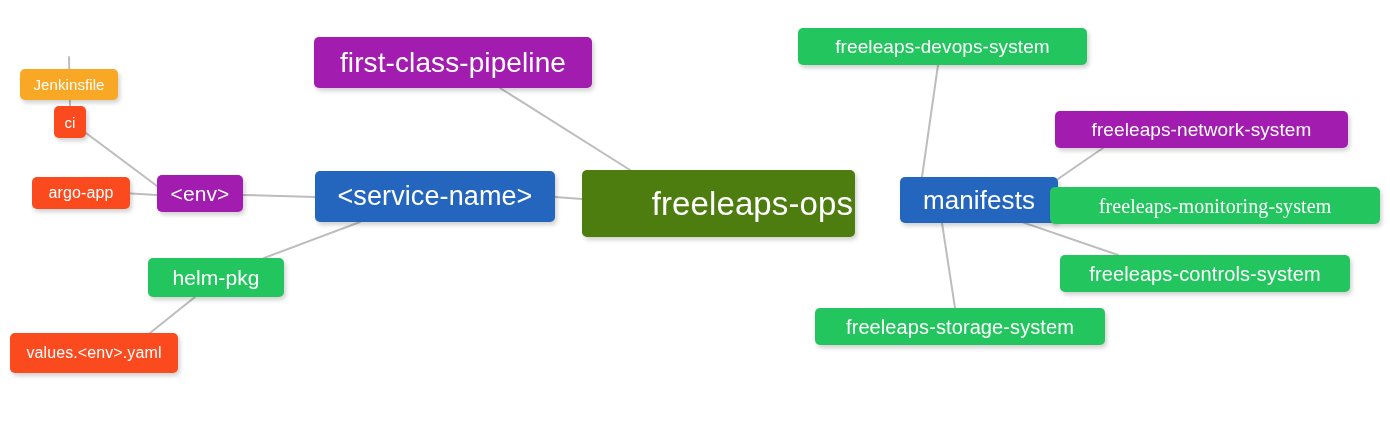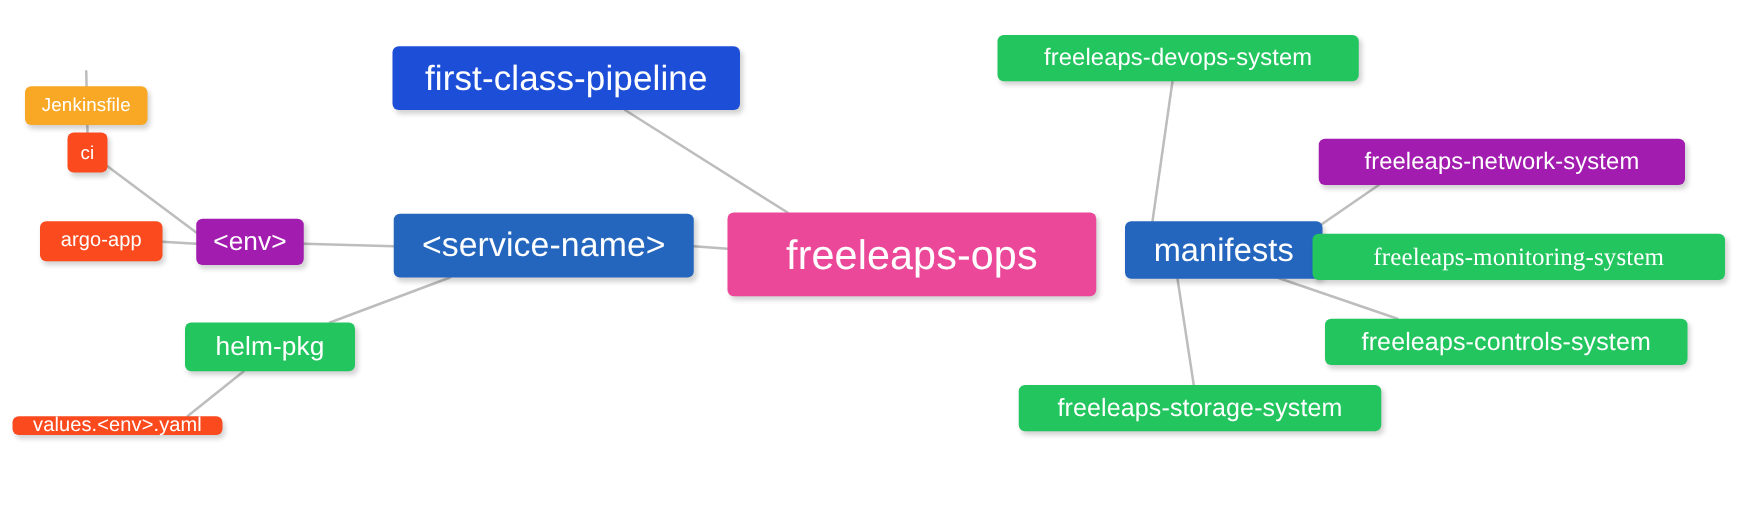--- a/index.html
+++ b/index.html
@@ -76,30 +76,30 @@
       </div>
       <div class="node" style="left: 32px; top: 177px; width: 98px; height: 32px; background: rgb(250, 74, 30); font-size: 16px;">
         <span class="node-label">argo-app</span>
       </div>
       <div class="node" style="left: 157px; top: 175px; width: 86px; height: 37px; background: #a21caf; font-size: 21px;">
         <span class="node-label">&lt;env&gt;</span>
       </div>
       <div class="node" style="left: 148px; top: 258px; width: 136px; height: 39px; background: rgb(34, 197, 94); font-size: 21px;">
         <span class="node-label">helm-pkg</span>
       </div>
-      <div class="node" style="left: 10px; top: 333px; width: 168px; height: 15px; background: rgb(250, 74, 30); font-size: 16px;">
+      <div class="node" style="left: 10px; top: 333px; width: 168px; height: 40px; background: rgb(250, 74, 30); font-size: 16px;">
         <span class="node-label">values.&lt;env&gt;.yaml</span>
       </div>
-      <div class="node" style="left: 314px; top: 37px; width: 278px; height: 51px; background: #1d4ed8; font-size: 28px;">
+      <div class="node" style="left: 314px; top: 37px; width: 278px; height: 51px; background: #a21caf; font-size: 28px;">
         <span class="node-label">first-class-pipeline</span>
       </div>
       <div class="node" style="left: 315px; top: 171px; width: 240px; height: 51px; background: rgb(36, 102, 190); font-size: 27px;">
         <span class="node-label">&lt;service-name&gt;</span>
       </div>
-      <div class="node" style="left: 582px; top: 170px; width: 295px; height: 67px; background: #ec4899; font-size: 33px;">
+      <div class="node" style="left: 582px; top: 170px; width: 273px; height: 67px; background: #4d7c0f; font-size: 33px; justify-content: flex-end;">
         <span class="node-label">freeleaps-ops</span>
       </div>
       <div class="node" style="left: 852px; top: 177px; width: 158px; height: 46px; background: rgb(36, 102, 190); font-size: 26px; margin-left: 48px;">
         <span class="node-label">manifests</span>
       </div>
       <div class="node" style="left: 798px; top: 28px; width: 289px; height: 37px; background: rgb(34, 197, 94); font-size: 19px;">
         <span class="node-label">freeleaps-devops-system</span>
       </div>
       <div class="node" style="left: 1055px; top: 111px; width: 293px; height: 37px; background: #a21caf; font-size: 19px;">
         <span class="node-label">freeleaps-network-system</span>

